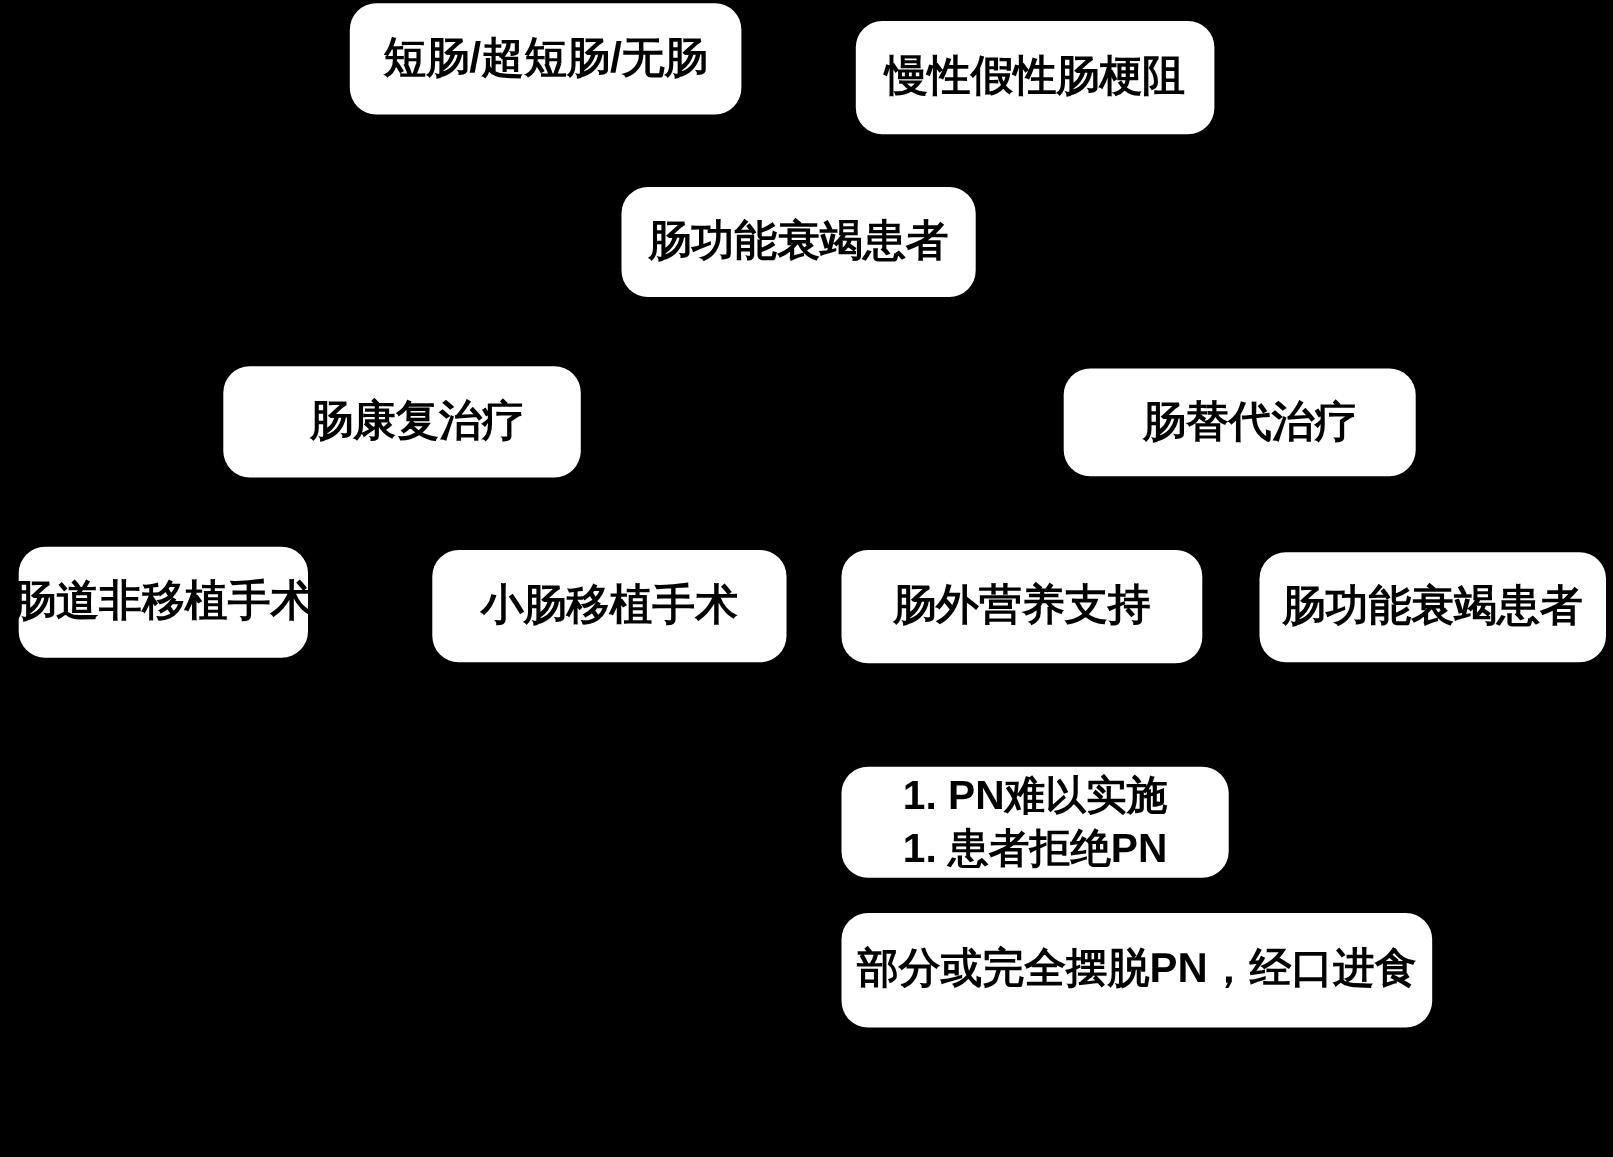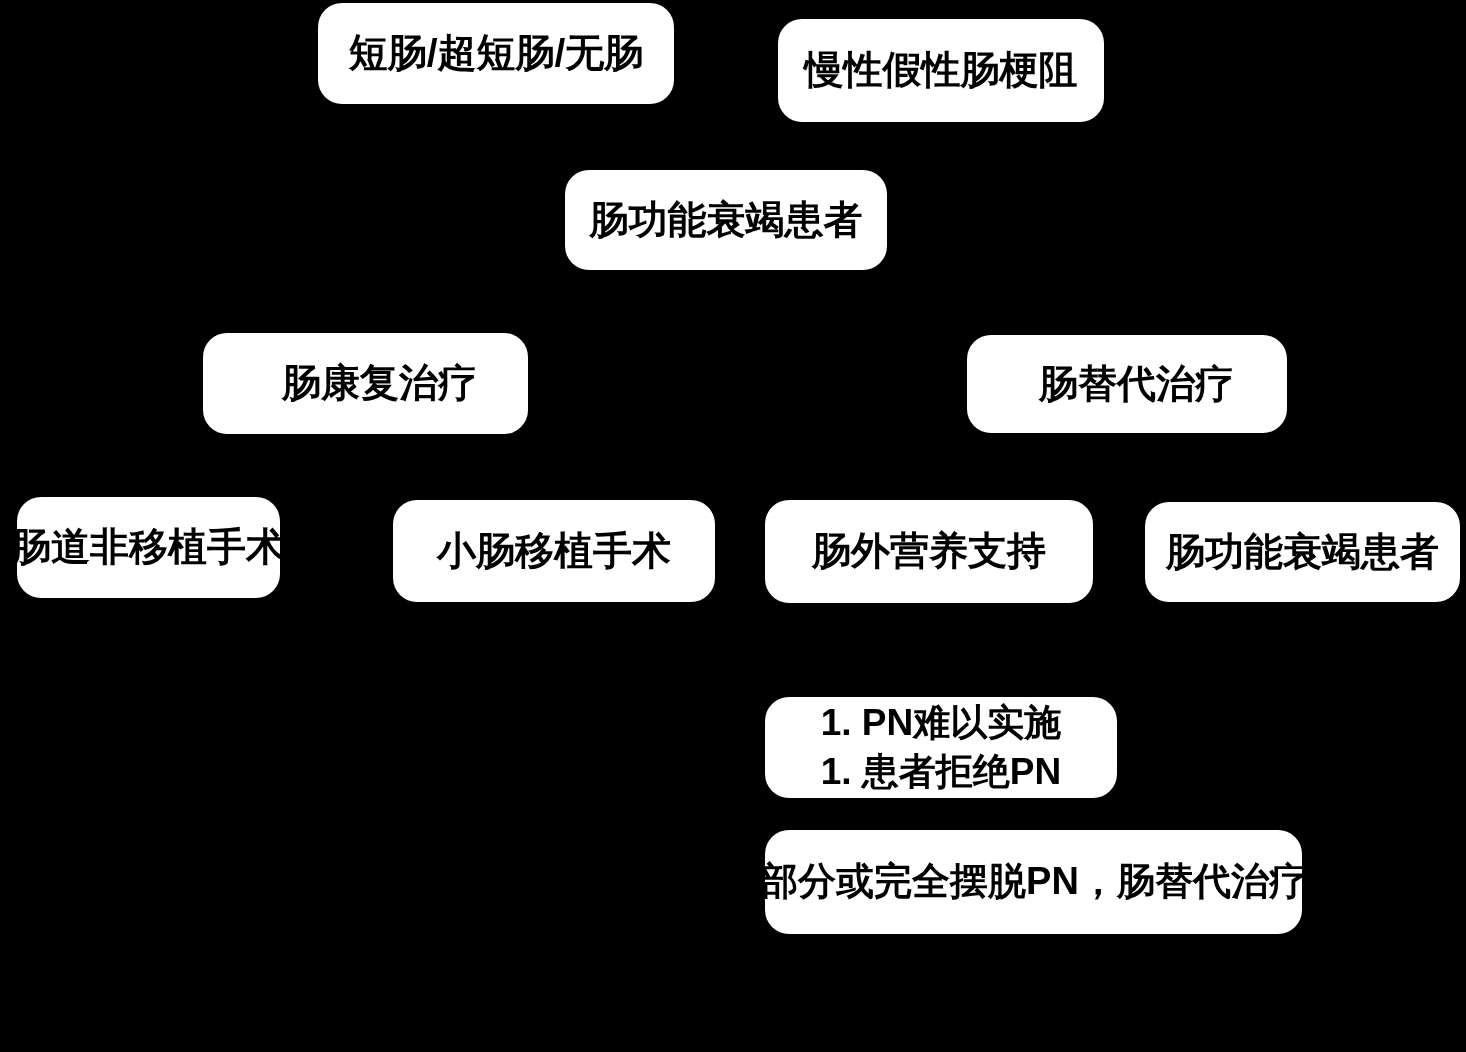--- a/index.html
+++ b/index.html
@@ -85,16 +85,16 @@
   <div class="node" id="node-small-bowel-transplant">
     <span>肠功能衰竭患者</span>
   </div>
 
   <div class="node" id="node-pn-issues">
     <span>1. PN难以实施</span>
     <span>1. 患者拒绝PN</span>
   </div>
 
   <div class="node" id="node-outcome">
-    <span>部分或完全摆脱PN，肠替代治疗</span>
+    <span>部分或完全摆脱PN，经口进食</span>
   </div>
 
 </div>
 
 </body></html>

